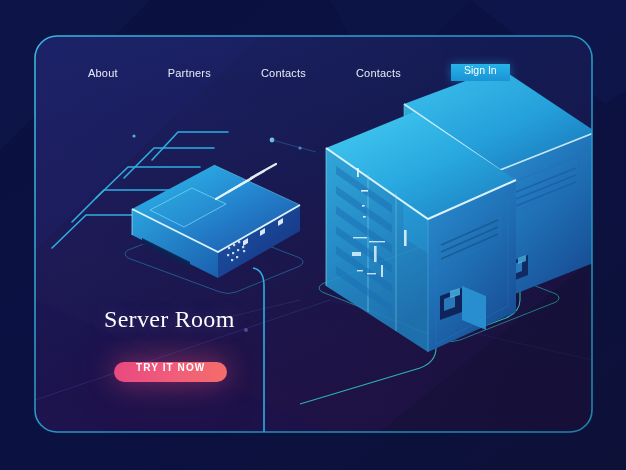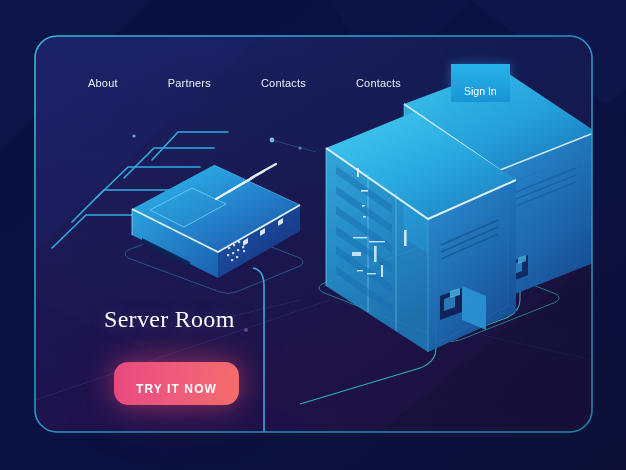--- a/index.html
+++ b/index.html
@@ -7,33 +7,33 @@
        font-family:"Liberation Sans", sans-serif;}
   #stage{position:relative;width:626px;height:470px;overflow:hidden;}
   #stage svg.full{position:absolute;left:0;top:0;width:626px;height:470px;}
   .ui{position:absolute;}
 
   
   #nav{left:88px;top:64px;display:flex;align-items:center;gap:16px;}
   .navlink{color:#e8ecf8;font-size:11px;letter-spacing:.2px;
            margin-right:34px;white-space:nowrap;cursor:pointer;}
   .navlink:last-of-type{margin-right:22px;}
-  #signin{display:inline-block;padding:21px 13px 5px;border-radius:0;
+  #signin{display:inline-block;padding:0 13px 5px;border-radius:0;
           background:linear-gradient(180deg,#27b4e8 0%,#1a93d4 100%);
           color:#ffffff;font-size:10.5px;white-space:nowrap;cursor:pointer;
           box-shadow:0 0 10px rgba(40,170,230,.45);}
 
   
   #title{left:104px;top:306px;color:#ffffff;font-size:24px;
          letter-spacing:.3px;white-space:nowrap;
          text-shadow:0 0 18px rgba(120,150,255,.35);font-family:Liberation Serif, serif;}
   #cta{left:114px;top:362px;display:inline-block;
-       padding:20px 22px 9px;border-radius:14px;
+       padding:0 22px 9px;border-radius:14px;
        background:linear-gradient(95deg,#e8497f 0%,#f05b7c 48%,#f46d6a 100%);
-       color:#fff;font-size:12px;font-weight:bold;letter-spacing:1.1px;
+       color:#fff;font-size:10px;font-weight:bold;letter-spacing:1.1px;
        white-space:nowrap;cursor:pointer;
        box-shadow:0 0 26px rgba(235,70,120,.5),0 0 60px rgba(235,70,120,.22);}
 </style>
 </head>
 <body>
 
 <div id="stage">
 
   <svg class="full" viewBox="0 0 626 470">
     <defs>

